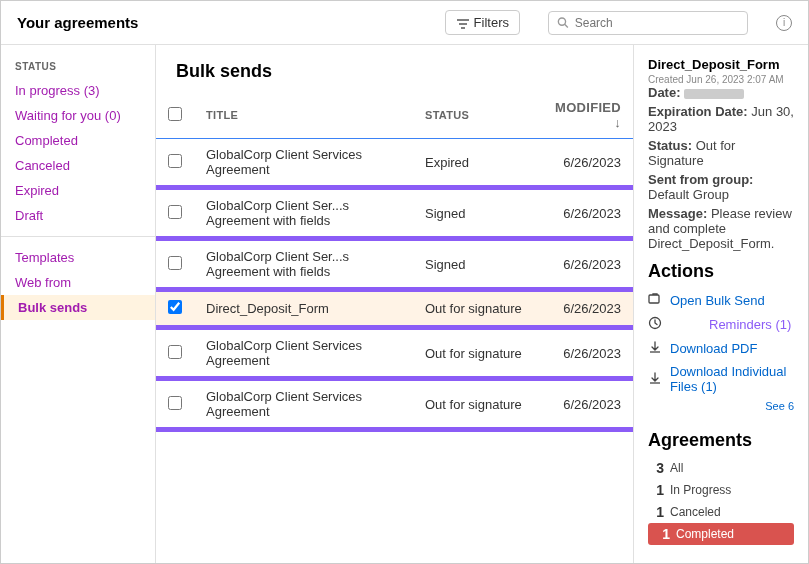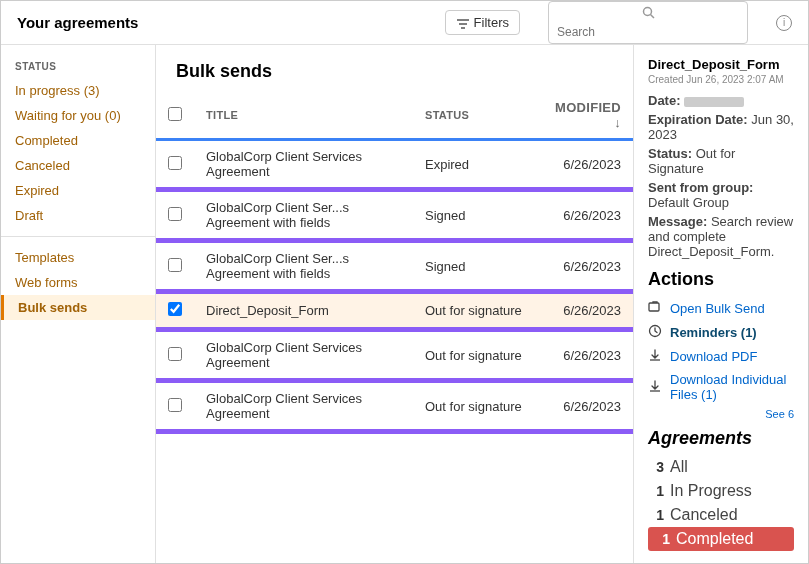--- a/index.html
+++ b/index.html
@@ -1,60 +1,60 @@
 <!DOCTYPE html>
 <html><head>
   <meta charset="utf-8">
   <style>
     * { box-sizing: border-box; margin: 0; padding: 0; font-family: -apple-system, BlinkMacSystemFont, 'Segoe UI', sans-serif; font-size: 13px; }
     body { background: #e8e8e8; display: flex; justify-content: center; align-items: center; min-height: 100vh; }
     .window { width: 809px; height: 564px; background: #fff; border: 1px solid #ccc; display: flex; flex-direction: column; box-shadow: 0 2px 8px rgba(0,0,0,0.15); }
     .top-bar { height: 44px; background: #fff; border-bottom: 1px solid #e0e0e0; display: flex; align-items: center; padding: 0 16px; gap: 28px; }
     .top-title { font-size: 15px; font-weight: 600; flex: 1; }
     .filter-btn { display: flex; align-items: center; gap: 4px; border: 1px solid #ccc; border-radius: 4px; padding: 4px 10px; cursor: pointer; color: #333; background: #fff; }
-    .search-box { display: flex; align-items: center; border: 1px solid #ccc; border-radius: 4px; padding: 4px 8px; gap: 6px; width: 200px; color: #999; flex-direction: column; }
+    .search-box { display: flex; align-items: center; border: 1px solid #ccc; border-radius: 4px; padding: 4px 8px; gap: 6px; width: 200px; color: #999; }
     .info-icon { width: 16px; height: 16px; border-radius: 50%; border: 1px solid #888; display: flex; align-items: center; justify-content: center; font-size: 10px; color: #888; cursor: pointer; }
     .main-area { display: flex; flex: 1; overflow: hidden; }
     .sidebar { width: 155px; border-right: 1px solid #e0e0e0; padding: 12px 0; flex-shrink: 0; }
     .sidebar-section-label { font-size: 10px; font-weight: 600; color: #666; text-transform: uppercase; padding: 4px 14px 6px; letter-spacing: 0.5px; }
-    .sidebar-item { padding: 5px 14px; cursor: pointer; color: #a16207; display: flex; justify-content: space-between; }
+    .sidebar-item { padding: 5px 14px; cursor: pointer; color: #a21caf; display: flex; justify-content: space-between; }
     .sidebar-item.active { background: #fff3e0; border-left: 3px solid #e07800; font-weight: 600; }
     .sidebar-divider { height: 1px; background: #e0e0e0; margin: 8px 0; }
     .content { flex: 1; overflow-y: auto; padding: 0; }
     .content-header { padding: 16px 20px 10px; }
     .content-header h2 { font-size: 18px; font-weight: 600; }
     table { width: 100%; border-collapse: collapse; }
-    thead tr { border-bottom: 3px solid #3b82f6; }
+    thead tr { border-bottom: 1px solid #3b82f6; }
     th { padding: 8px 12px; text-align: left; font-size: 11px; font-weight: 600; color: #666; text-transform: uppercase; letter-spacing: 0.3px; }
     td { padding: 8px 12px; border-bottom: 5px solid #8b5cf6; color: #333; }
     tr.selected td { background: #fff3e6; }
     .checkbox { width: 14px; height: 14px; border: 1px solid #aaa; cursor: pointer; background: #fff; }
     .col-check { width: 36px; }
     .col-title { }
     .col-status { width: 130px; }
     .col-modified { width: 90px; text-align: right; }
     .sort-icon { display: inline-block; margin-left: 2px; }
     .right-panel { width: 175px; border-left: 1px solid #e0e0e0; background: #fff; overflow-y: auto; padding: 12px 14px; flex-shrink: 0; font-size: 12px; }
     .panel-title { font-size: 13px; font-weight: 700; margin-bottom: 2px; }
-    .panel-subtitle { font-size: 10px; color: #888; margin-bottom: 8px; }
+    .panel-subtitle { font-size: 10px; color: #888; }
     .panel-field { margin-bottom: 4px; color: #444; }
     .panel-field strong { font-weight: 600; }
     .panel-from-value { display: inline-block; width: 60px; height: 10px; background: #ccc; vertical-align: middle; border-radius: 2px; }
     .section-title { font-size: 18px; font-weight: 700; margin: 10px 0 6px; }
     .action-item { display: flex; align-items: center; gap: 6px; padding: 4px 0; cursor: pointer; color: #0066cc; }
     .action-icon { width: 16px; height: 16px; flex-shrink: 0; }
     .see-all { color: #0066cc; font-size: 11px; text-align: right; cursor: pointer; margin-top: 2px; }
-    .agreements-section { margin-top: 8px; font-style: italic; }
+    .agreements-section { margin-top: 18px; }
     .agreement-row { display: flex; align-items: center; gap: 6px; padding: 3px 0; }
     .agreement-count { font-size: 14px; font-weight: 700; color: #333; width: 16px; text-align: right; }
-    .agreement-label { color: #444; font-size: 16px; }
+    .agreement-label { color: #444; font-size: 12px; }
     .agreement-row.highlight { background: #d9534f; border-radius: 3px; padding: 3px 6px; }
     .agreement-row.highlight .agreement-count { color: #fff; }
     .agreement-row.highlight .agreement-label { color: #fff; }
-    .reminders-highlight { color: #0c4a6e; font-weight: 700; }
+    .reminders-highlight { color: #8b5cf6; font-weight: 400; margin-left: 39px; }
   </style>
 </head>
 <body>
 
 <div class="window">
 
   <div class="top-bar">
     <span class="top-title">Your agreements</span>
     <button class="filter-btn">
       <svg width="14" height="14" viewBox="0 0 14 14" fill="none">
@@ -94,21 +94,21 @@
         <span>Expired</span>
       </div>
       <div class="sidebar-item">
         <span>Draft</span>
       </div>
       <div class="sidebar-divider"></div>
       <div class="sidebar-item">
         <span>Templates</span>
       </div>
       <div class="sidebar-item">
-        <span>Web forms</span>
+        <span>Web from</span>
       </div>
       <div class="sidebar-item active">
         <span>Bulk sends</span>
       </div>
     </div>
 
     <div class="content">
       <div class="content-header">
         <h2>Bulk sends</h2>
       </div>
@@ -179,21 +179,21 @@
       <div class="panel-field">
         <strong>Status:</strong>
         <span>Out for Signature</span>
       </div>
       <div class="panel-field">
         <strong>Sent from group:</strong>
         <span>Default Group</span>
       </div>
       <div class="panel-field">
         <strong>Message:</strong>
-        <span>Search review and complete Direct_Deposit_Form.</span>
+        <span>Please review and complete Direct_Deposit_Form.</span>
       </div>
 
       <div class="section-title">Actions</div>
       <div id="actions-list">
           <div class="action-item">
     <span class="action-icon"><svg width="14" height="14" viewBox="0 0 14 14" fill="none">
                 <rect x="1" y="3" width="10" height="8" rx="1" stroke="#444" stroke-width="1.3"></rect>
                 <path d="M5 3V2h4v1" stroke="#444" stroke-width="1.3"></path>
               </svg></span>
     <span class="">Open Bulk Send</span>

